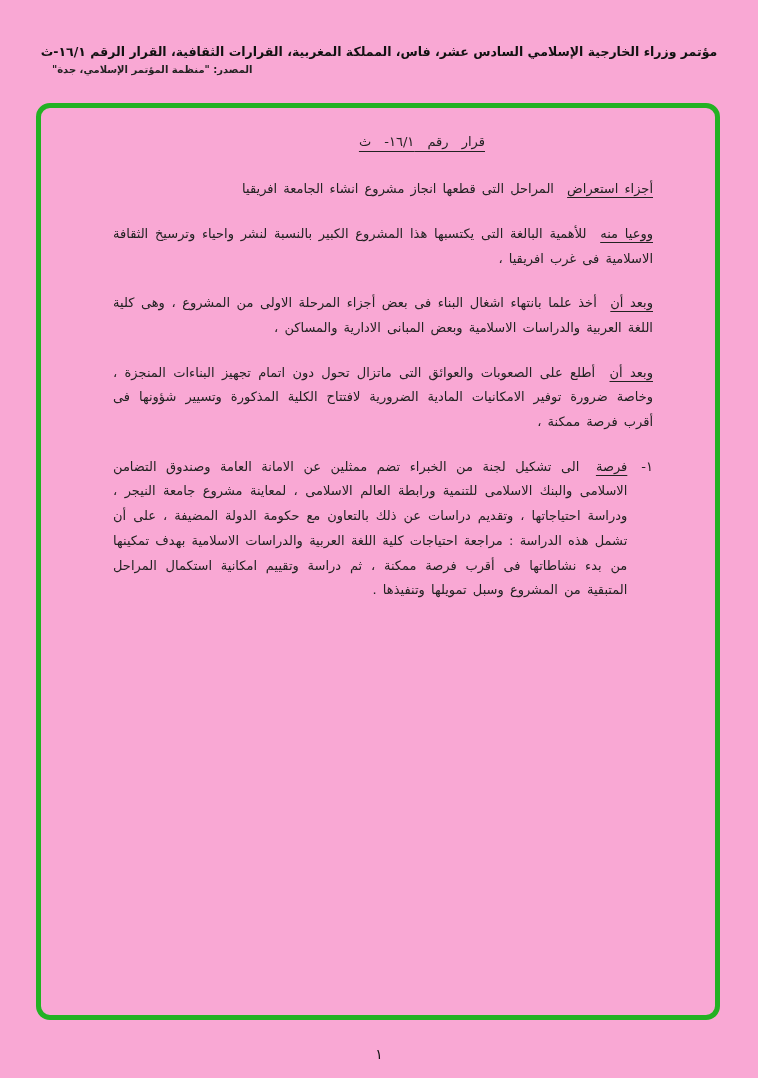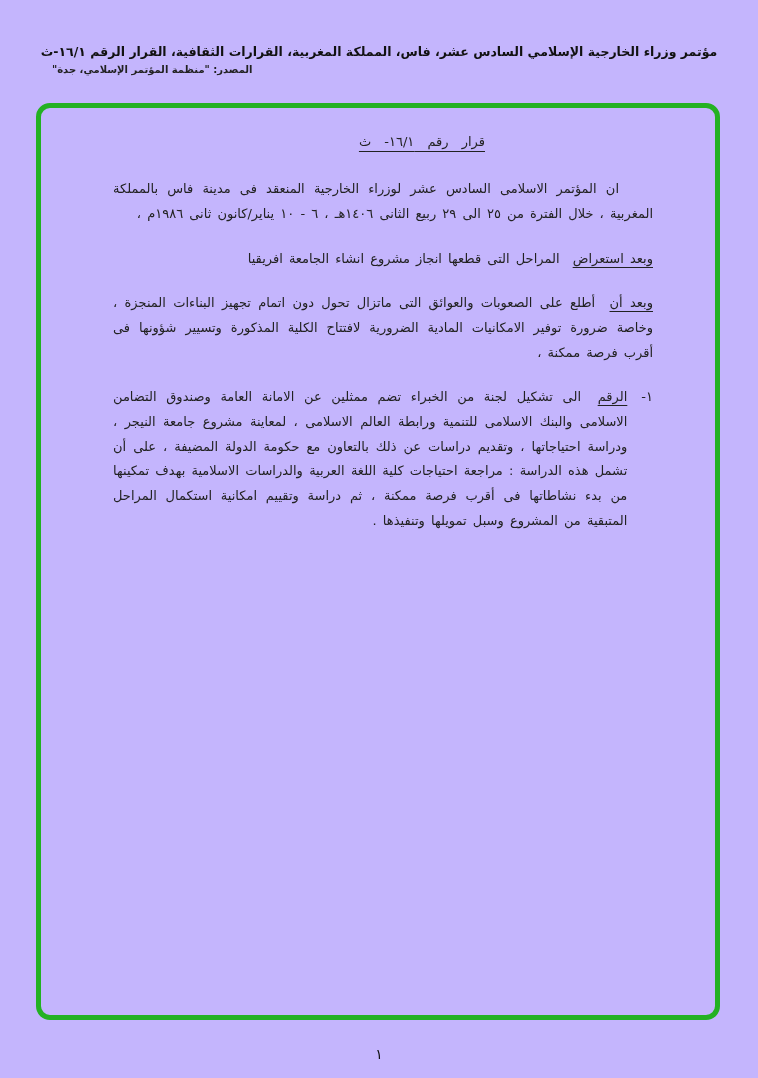--- a/index.html
+++ b/index.html
@@ -8,21 +8,21 @@
     width: 758px;
     height: 1078px;
     background: #ffffff;
     font-family: "DejaVu Sans", sans-serif;
     color: #1a1a1a;
   }
   .page {
     position: relative;
     width: 758px;
     height: 1078px;
-    background: #c4b5fd;
+    background: #f9a8d4;
     overflow: hidden;
   }
   .header {
     padding-top: 44px;
     direction: rtl;
   }
   .header-title {
     font-size: 12.5px;
     font-weight: bold;
     text-align: center;
@@ -126,42 +126,47 @@
     <div class="frame-inner">
 
       <div class="doc-title">
         <div class="title-line">
           <span class="u">قرار رقم ١٦/١- ث</span>
         </div>
       </div>
 
       <div class="doc-body">
 
-        <p class="indent">
-          <span>ان المؤتمر الاسلامى السادس عشر لوزراء الخارجية المنعقد فى مدينة فاس بالمملكة المغربية ، خلال الفترة من ٢٥ الى ٢٩ ربيع الثانى ١٤٠٦هـ ، ٦ - ١٠ يناير/كانون ثانى ١٩٨٦م ،</span>
-        </p>
 
 
         <p>
-          <span class="lead">وبعد استعراض</span>
+          <span class="lead">أجزاء استعراض</span>
           <span>المراحل التى قطعها انجاز مشروع انشاء الجامعة افريقيا</span>
         </p>
 
+        <p>
+          <span class="lead">ووعيا منه</span>
+          <span>للأهمية البالغة التى يكتسبها هذا المشروع الكبير بالنسبة لنشر واحياء وترسيخ الثقافة الاسلامية فى غرب افريقيا ،</span>
+        </p>
 
+        <p>
+          <span class="lead">وبعد أن</span>
+          <span>أخذ علما بانتهاء اشغال البناء فى بعض أجزاء المرحلة الاولى من المشروع ، وهى كلية اللغة العربية والدراسات الاسلامية وبعض المبانى الادارية والمساكن ،</span>
+        </p>
 
         <p>
           <span class="lead">وبعد أن</span>
           <span>أطلع على الصعوبات والعوائق التى ماتزال تحول دون اتمام تجهيز البناءات المنجزة ، وخاصة ضرورة توفير الامكانيات المادية الضرورية لافتتاح الكلية المذكورة وتسيير شؤونها فى أقرب فرصة ممكنة ،</span>
         </p>
 
 
         <div class="list-item">
           <span class="item-marker">١-</span>
           <p class="item-text">
-            <span class="lead">الرقم</span>
+            <span class="lead">فرصة</span>
             <span>الى تشكيل لجنة من الخبراء تضم ممثلين عن الامانة العامة وصندوق التضامن الاسلامى والبنك الاسلامى للتنمية ورابطة العالم الاسلامى ، لمعاينة مشروع جامعة النيجر ، ودراسة احتياجاتها ، وتقديم دراسات عن ذلك بالتعاون مع حكومة الدولة المضيفة ، على أن تشمل هذه الدراسة : مراجعة احتياجات كلية اللغة العربية والدراسات الاسلامية بهدف تمكينها من بدء نشاطاتها فى أقرب فرصة ممكنة ، ثم دراسة وتقييم امكانية استكمال المراحل المتبقية من المشروع وسبل تمويلها وتنفيذها .</span>
           </p>
         </div>
 
       </div>
     </div>
   </div>
 
   <div class="page-number">١</div>
 

